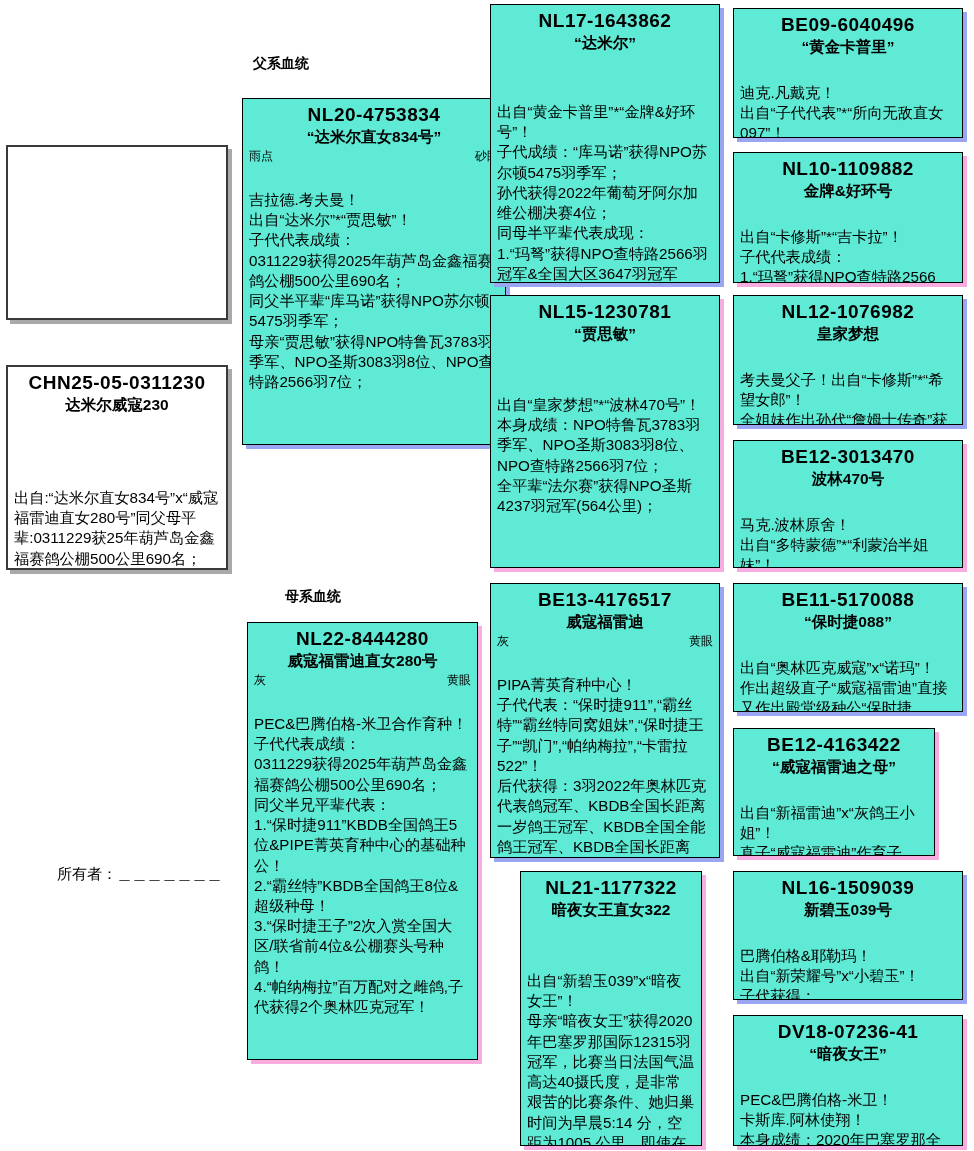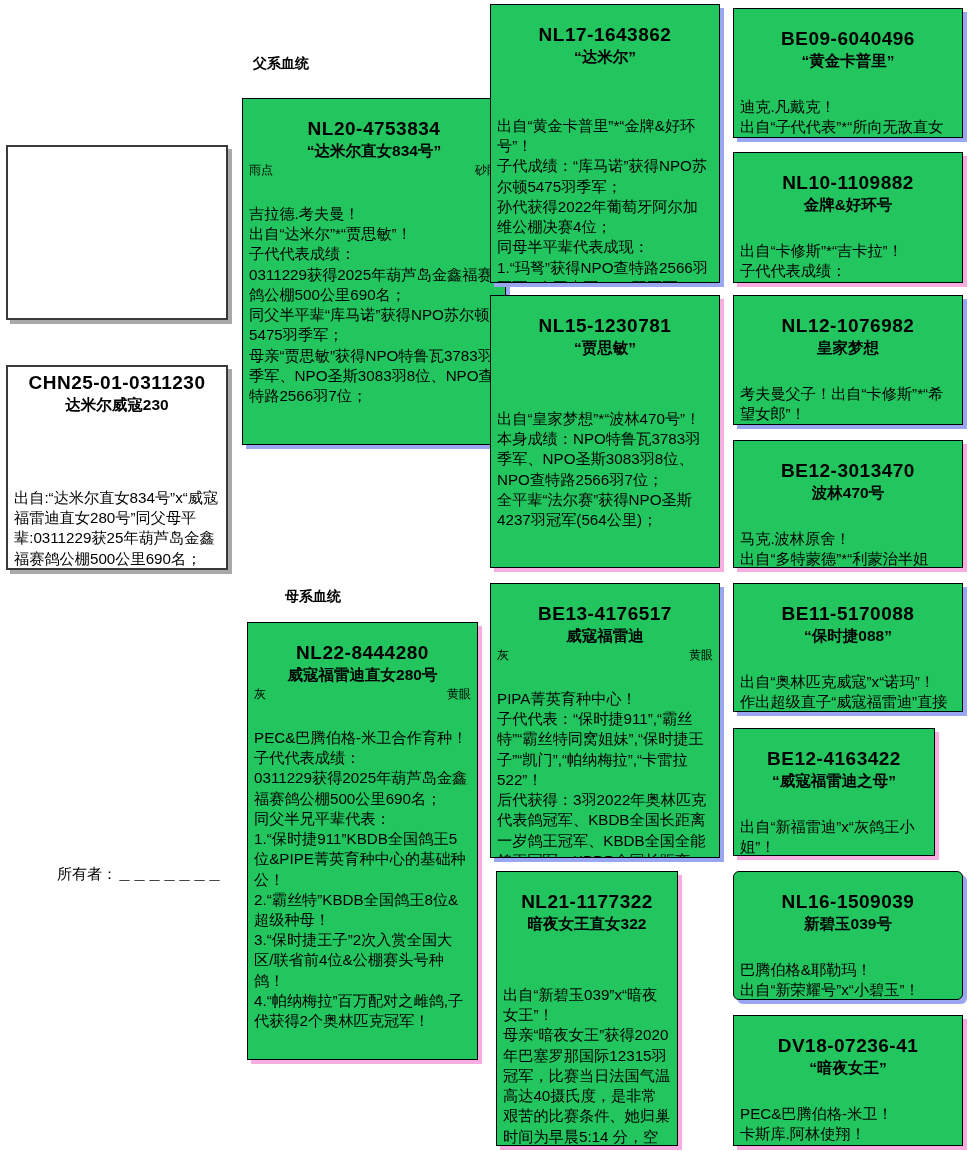--- a/index.html
+++ b/index.html
@@ -2,22 +2,22 @@
 <html><head>
 <meta charset="utf-8">
 <style>
   html,body{margin:0;padding:0;background:#ffffff;}
   #stage{
     position:relative;width:974px;height:1151px;background:#ffffff;
     font-family:"Liberation Sans","DejaVu Sans",sans-serif;color:#000;
     overflow:hidden;
   }
   .pbox{
-    position:absolute;background:#22c55e;border:1.5px solid #000;
-    box-sizing:border-box;overflow:hidden;padding:16px 6px 0 6px;
+    position:absolute;background:#5eead4;border:1.5px solid #000;
+    box-sizing:border-box;overflow:hidden;padding:2px 6px 0 6px;
   }
   .pbox.blue{box-shadow:4px 4px 0 #9aa6f2;}
   .pbox.pink{box-shadow:4px 4px 0 #f9ace0;}
   .plain{
     position:absolute;background:#ffffff;border:2px solid #3a3a3a;
     box-sizing:border-box;overflow:hidden;padding:2px 6px 0 6px;
     box-shadow:4px 4px 0 #a9a9a9;
   }
   .ring{font-size:19px;font-weight:bold;text-align:center;margin-top:3px;letter-spacing:.5px;}
   .pname{font-size:15.5px;font-weight:bold;text-align:center;margin-top:1px;}
@@ -31,21 +31,21 @@
   .clip svg{width:15px;height:15px;display:block;}
 </style>
 </head>
 <body>
 
 <div id="stage">
 
   <div class="plain" style="left:6px;top:145px;width:222px;height:175px;"></div>
 
   <div class="plain" style="left:6px;top:365px;width:222px;height:205px;--gap:72px">
-    <div class="ring">CHN25-01-0311230</div>
+    <div class="ring">CHN25-05-0311230</div>
     <div class="pname">达米尔威寇230</div>
     <div class="pbody">出自:“达米尔直女834号”x“威寇福雷迪直女280号”同父母平辈:0311229获25年葫芦岛金鑫福赛鸽公棚500公里690名；</div>
   </div>
 
   <div class="ownerline" style="left:57px;top:865px;">
     <span>所有者：</span><span>＿＿＿＿＿＿＿</span>
   </div>
 
   <div class="linelabel" style="left:253px;top:55px;">父系血统</div>
 
@@ -136,21 +136,21 @@
     <div class="pname">威寇福雷迪</div>
     <div class="colorline">
       <span>灰</span>
       <span>黄眼</span>
     </div>
     <div class="pbody">PIPA菁英育种中心！
 子代代表：“保时捷911”,“霸丝特”“霸丝特同窝姐妹”,“保时捷王子”“凯门”,“帕纳梅拉”,“卡雷拉522”！
 后代获得：3羽2022年奥林匹克代表鸽冠军、KBDB全国长距离一岁鸽王冠军、KBDB全国全能鸽王冠军、KBDB全国长距离</div>
   </div>
 
-  <div class="pbox pink" style="left:496px;top:871px;width:182px;height:275px;--gap:50px">
+  <div class="pbox pink" style="left:520px;top:871px;width:182px;height:275px;--gap:50px">
     <span class="clip">
       <svg viewBox="0 0 16 16">
           <path d="M3 9 L7.5 13.5 L13.5 7.5 L9 3 Z" fill="#f2f2f2" stroke="#444" stroke-width="1.2"></path>
           <path d="M9 3 Q11.5 -0.5 14.5 2.2" fill="none" stroke="#444" stroke-width="1.2"></path>
         </svg>
     </span>
     <div class="ring">NL21-1177322</div>
     <div class="pname">暗夜女王直女322</div>
     <div class="pbody">出自“新碧玉039”x“暗夜女王”！
 母亲“暗夜女王”获得2020年巴塞罗那国际12315羽冠军，比赛当日法国气温高达40摄氏度，是非常艰苦的比赛条件、她归巢时间为早晨5:14 分，空距为1005 公里，即使在夜里，她也在飞行！国际亚军鸽的归巢打钟时间比她晚9 个多小</div>
@@ -228,21 +228,21 @@
           <path d="M3 9 L7.5 13.5 L13.5 7.5 L9 3 Z" fill="#f2f2f2" stroke="#444" stroke-width="1.2"></path>
           <path d="M9 3 Q11.5 -0.5 14.5 2.2" fill="none" stroke="#444" stroke-width="1.2"></path>
         </svg>
     </span>
     <div class="ring">BE12-4163422</div>
     <div class="pname">“威寇福雷迪之母”</div>
     <div class="pbody">出自“新福雷迪”x“灰鸽王小姐”！
 直子“威寇福雷迪”作育子代“保</div>
   </div>
 
-  <div class="pbox blue" style="left:733px;top:871px;width:230px;height:129px;border-radius:6px;">
+  <div class="pbox blue" style="left:733px;top:871px;width:230px;height:129px;">
     <span class="clip">
       <svg viewBox="0 0 16 16">
           <path d="M3 9 L7.5 13.5 L13.5 7.5 L9 3 Z" fill="#f2f2f2" stroke="#444" stroke-width="1.2"></path>
           <path d="M9 3 Q11.5 -0.5 14.5 2.2" fill="none" stroke="#444" stroke-width="1.2"></path>
         </svg>
     </span>
     <div class="ring">NL16-1509039</div>
     <div class="pname">新碧玉039号</div>
     <div class="pbody">巴腾伯格&amp;耶勒玛！
 出自“新荣耀号”x“小碧玉”！

